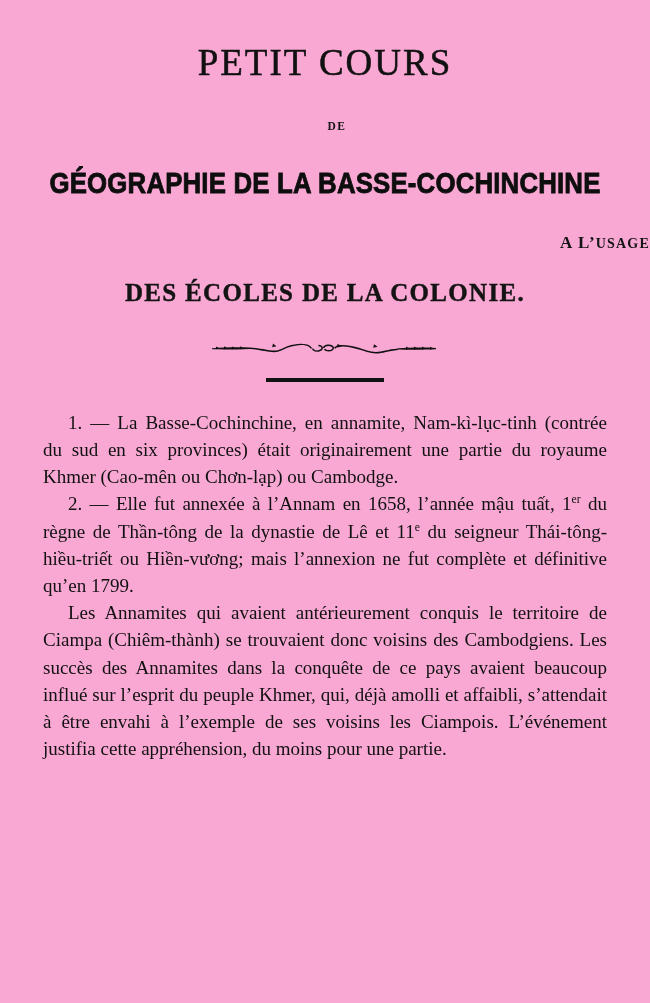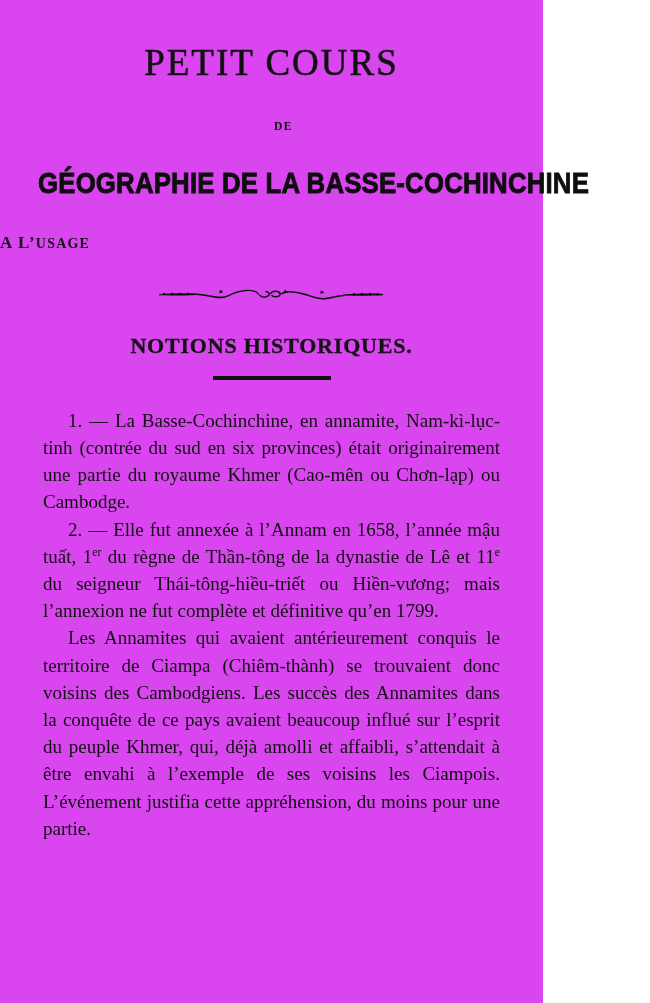--- a/index.html
+++ b/index.html
@@ -9,24 +9,24 @@
   }
   body {
     width: 650px;
     height: 1003px;
     overflow: hidden;
     font-family: "Liberation Serif", "DejaVu Serif", serif;
     color: #141414;
     position: relative;
   }
   .page {
-    width: 543px;
+    width: 650px;
     height: 1003px;
     position: relative;
-    background: #d946ef;
+    background: #f9a8d4;
   }
 
   
   .title-main {
     text-align: center;
     font-family: "Liberation Serif", "DejaVu Serif", serif;
     font-size: 37px;
     letter-spacing: 2.0px;
     font-weight: 400;
     color: #111;
@@ -51,21 +51,21 @@
     font-weight: 700;
     letter-spacing: 0.2px;
     margin-top: 34px;
     transform: scaleX(0.86);
     transform-origin: center center;
     white-space: nowrap;
     color: #0e0e0e;
     -webkit-text-stroke: 0.85px #0e0e0e;
   }
   .title-usage {
-    text-align: left;
+    text-align: right;
     margin-top: 33px;
     font-size: 14px;
     font-weight: 700;
     letter-spacing: 1.2px;
     font-family: "Liberation Serif", "DejaVu Serif", serif;
   }
   .title-usage .cap { font-size: 17px; }
   .title-schools {
     text-align: center;
     margin-top: 26px;
@@ -129,20 +129,21 @@
   <h1 class="title-main">PETIT COURS</h1>
 
   <div class="title-de">DE</div>
 
   <div class="title-big">GÉOGRAPHIE DE LA BASSE-COCHINCHINE</div>
 
   <div class="title-usage">
     <span class="cap">A L</span><span class="cap">’</span><span>USAGE</span>
   </div>
 
+  <div class="title-schools">DES ÉCOLES DE LA COLONIE.</div>
 
   <div class="ornament">
     <svg width="230" height="24" viewBox="0 0 230 24" aria-hidden="true">
       <g fill="#111" stroke="none">
         <path d="M2 13.2 C 14 12.4, 28 12.0, 40 12.6 L 40 13.9 C 28 14.4, 14 14.6, 2 14.3 Z"></path>
         <path d="M6 11.6 l 4 2.0 l -4 0.6 z"></path>
         <path d="M14 11.2 l 4 2.4 l -4 0.7 z"></path>
         <path d="M22 11.4 l 4 2.2 l -4 0.7 z"></path>
         <path d="M30 11.3 l 4 2.3 l -4 0.7 z"></path>
         <path d="M40 12.4 C 52 13.4, 58 15.6, 64 15.6 C 70 15.6, 73 12.8, 78 11.0 L 78 12.6 C 73 14.4, 70 17.2, 64 17.2 C 57 17.2, 51 14.8, 40 13.9 Z"></path>
@@ -156,21 +157,20 @@
         <path d="M164 9.2 l 3.6 2.6 l -4.4 1.0 z"></path>
         <path d="M188 13.2 C 200 12.4, 214 12.2, 226 12.9 L 226 14.2 C 214 14.7, 200 14.8, 188 14.4 Z"></path>
         <path d="M196 11.5 l 4 2.2 l -4 0.7 z"></path>
         <path d="M204 11.4 l 4 2.3 l -4 0.7 z"></path>
         <path d="M212 11.6 l 4 2.1 l -4 0.7 z"></path>
         <path d="M220 11.7 l 4 2.0 l -4 0.7 z"></path>
       </g>
     </svg>
   </div>
 
-  <div class="section-heading">NOTIONS HISTORIQUES.</div>
 
   <div class="rule"></div>
 
   <div class="body-text">
     <p>1. — La Basse-Cochinchine, en annamite, Nam-kì-lục-tinh (contrée du sud en six provinces) était originairement une partie du royaume Khmer (Cao-mên ou Chơn-lạp) ou Cambodge.</p>
     <p><span>2. — Elle fut annexée à l’Annam en 1658, l’année mậu tuất, 1</span><sup>er</sup><span> du règne de Thần-tông de la dynastie de Lê et 11</span><sup>e</sup><span> du seigneur Thái-tông-hiều-triết ou Hiền-vương; mais l’annexion ne fut complète et définitive qu’en 1799.</span></p>
     <p>Les Annamites qui avaient antérieurement conquis le territoire de Ciampa (Chiêm-thành) se trouvaient donc voisins des Cambodgiens. Les succès des Annamites dans la conquête de ce pays avaient beaucoup influé sur l’esprit du peuple Khmer, qui, déjà amolli et affaibli, s’attendait à être envahi à l’exemple de ses voisins les Ciampois. L’événement justifia cette appréhension, du moins pour une partie.</p>
   </div>
 
 </div>

